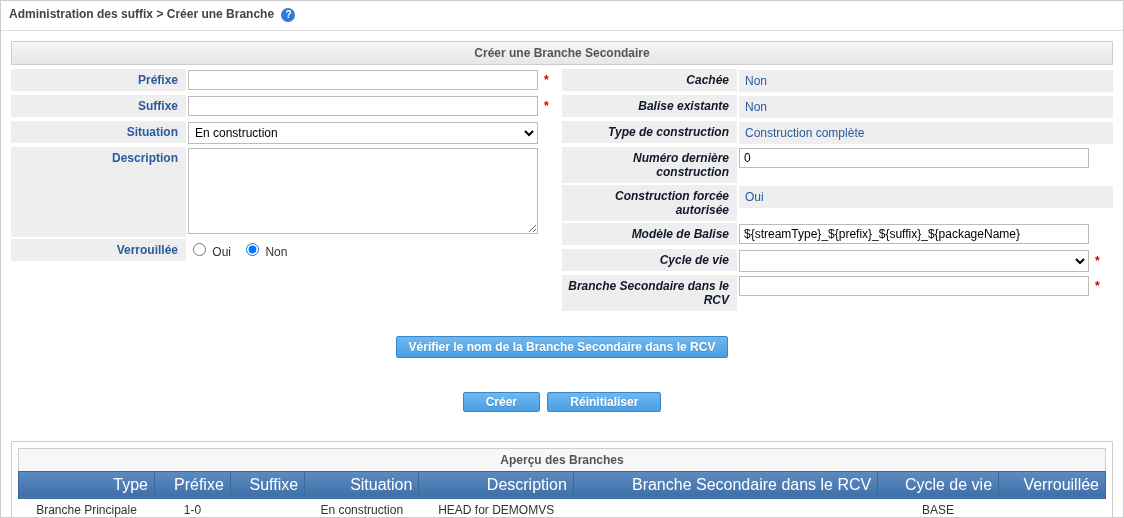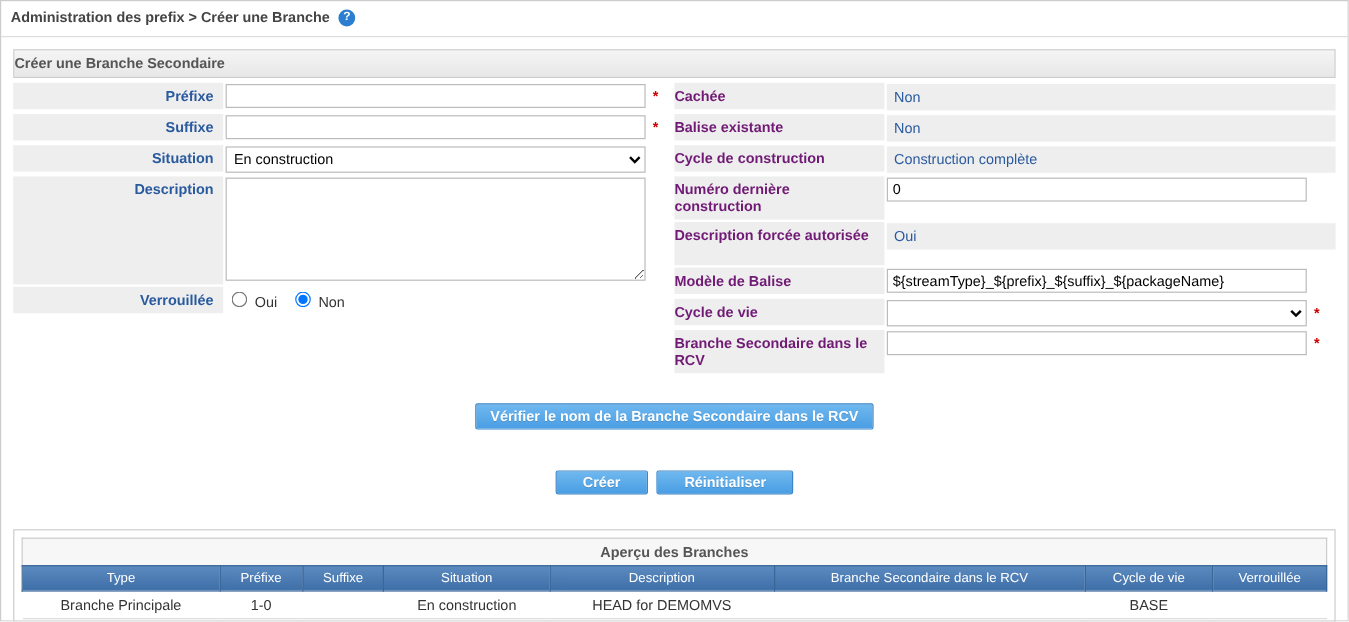--- a/index.html
+++ b/index.html
@@ -34,20 +34,21 @@
     font-weight: bold;
     vertical-align: middle;
     margin-left: 4px;
   }
   .panel {
     margin: 10px 10px 10px 10px;
   }
   .panel-header {
     background: linear-gradient(#f5f5f5, #e7e7e7);
     border: 1px solid #ccc;
+    text-align: center;
     font-weight: bold;
     color: #555;
     padding: 4px 0;
   }
   .form-grid {
     display: flex;
     gap: 0;
     margin-top: 4px;
   }
   .col {
@@ -64,27 +65,28 @@
     text-align: right;
     padding: 4px 8px 0 0;
     font-weight: bold;
     color: #2a5a9e;
     background: #eeeeee;
     min-height: 22px;
     flex-shrink: 0;
   }
   .label-r {
     width: 175px;
-    text-align: left;
+    text-align: right;
     padding: 4px 8px 0 0;
     font-weight: bold;
-    color: #701a75;
+    color: #0f172a;
     background: #eeeeee;
     min-height: 22px;
     flex-shrink: 0;
+    font-style: italic;
   }
   .label.tall, .label-r.tall { height: 36px; }
   .field {
     flex: 1;
     display: flex;
     align-items: center;
     padding: 1px 0 1px 2px;
   }
   .field input[type="text"] {
     width: 350px;
@@ -143,25 +145,25 @@
     border-bottom: none;
     background: #f7f7f7;
   }
   .tbl {
     width: 100%;
     border-collapse: collapse;
   }
   .tbl th {
     background: linear-gradient(#5c8bc0, #3f6fa8);
     color: #fff;
-    text-align: center;
+    text-align: right;
     padding: 4px 6px;
     font-weight: normal;
     border: 1px solid #3a6698;
-    font-size: 11px;
+    font-size: 16px;
   }
   .tbl td {
     padding: 4px 6px;
     border-bottom: 1px solid #ddd;
     color: #333;
     text-align: center;
   }
   .tbl-outer {
     border: 1px solid #ccc;
     padding: 6px 6px 2px 6px;
@@ -170,21 +172,21 @@
     padding: 6px 10px 8px 10px;
     color: #333;
   }
   .field .bg-static { background:#eeeeee; flex:1; min-height:22px; color:#2a5a9e; padding-top:4px; padding-left:6px;}
 </style>
 </head>
 <body>
 
 <div class="outer">
   <div class="breadcrumb">
-    <span>Administration des prefix</span>
+    <span>Administration des suffix</span>
     <span>&gt;</span>
     <span>Créer une Branche</span>
     <span class="help-icon">?</span>
   </div>
 
   <div class="panel">
     <div class="panel-header">Créer une Branche Secondaire</div>
 
     <div class="form-grid">
 
@@ -233,33 +235,33 @@
               <div class="bg-static">Non</div>
             </div>
         </div>
         <div class="row">
           <div class="label-r">Balise existante</div>
           <div class="field">
               <div class="bg-static">Non</div>
             </div>
         </div>
         <div class="row">
-          <div class="label-r">Cycle de construction</div>
+          <div class="label-r">Type de construction</div>
           <div class="field">
               <div class="bg-static">Construction complète</div>
             </div>
         </div>
         <div class="row">
           <div class="label-r tall">Numéro dernière construction</div>
           <div class="field">
             <input type="text" class="wide" value="0" style="">
           </div>
         </div>
         <div class="row">
-          <div class="label-r tall">Description forcée autorisée</div>
+          <div class="label-r tall">Construction forcée autorisée</div>
           <div class="field">
               <div class="bg-static">Oui</div>
             </div>
         </div>
         <div class="row">
           <div class="label-r">Modèle de Balise</div>
           <div class="field">
             <input type="text" class="wide" value="${streamType}_${prefix}_${suffix}_${packageName}" style="">
           </div>
         </div>

